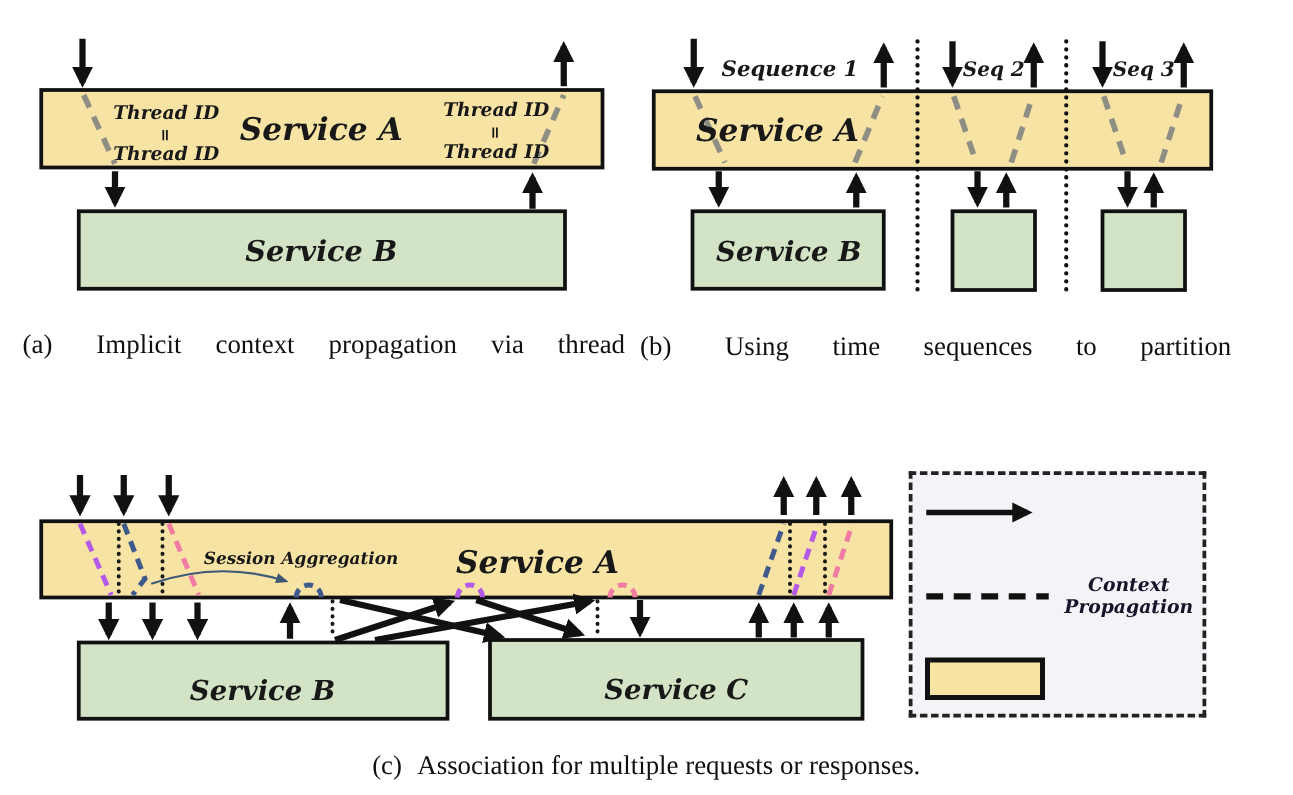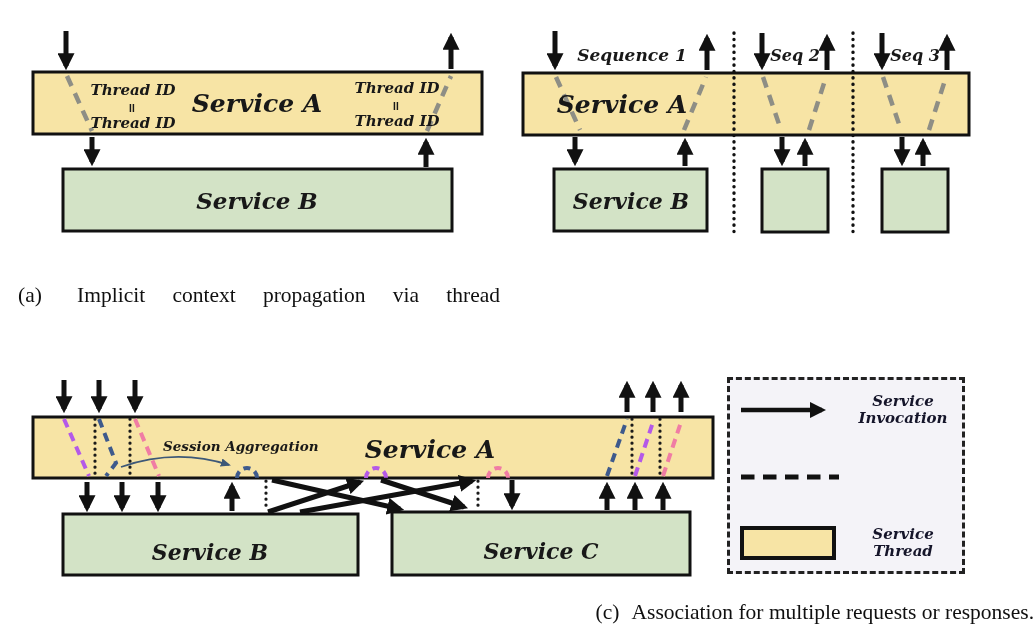--- a/index.html
+++ b/index.html
@@ -3,21 +3,21 @@
 <meta charset="utf-8">
 <style>
   html,body{margin:0;padding:0;background:#ffffff;}
   #page{position:relative;width:1034px;height:636px;background:#ffffff;overflow:hidden;
         font-family:"Liberation Serif",serif;}
   .panel{position:absolute;}
   svg text{font-family:"DejaVu Serif",serif;font-weight:bold;font-style:italic;fill:#181818;}
   .cap{position:absolute;font-family:"Liberation Serif",serif;font-size:21.5px;color:#101010;line-height:1.42;}
   .cap-just{text-align:justify;text-align-last:justify;}
   .cap .tag{margin-right:8px;}
-  #caption-c{left:0;right:0;top:597px;text-align:right;}
+  #caption-c{left:0;right:0;top:597px;text-align:center;}
   .legend{position:absolute;left:727px;top:377px;width:238px;height:197px;box-sizing:border-box;
           border:3px dashed #222222;background:#f4f3f8;padding:8px 6px 6px 8px;
           display:flex;flex-direction:column;justify-content:space-between;}
   .lrow{display:flex;align-items:center;height:44px;}
   .lsym{width:112px;flex:0 0 112px;display:flex;align-items:center;}
   .llab{flex:1;text-align:center;font-family:"DejaVu Serif",serif;font-weight:bold;font-style:italic;
         font-size:15px;line-height:1.12;color:#15152a;}
 </style>
 </head>
 <body>
@@ -92,27 +92,31 @@
       <line x1="373" y1="77" x2="391" y2="130"></line>
       <line x1="419" y1="130" x2="436" y2="77"></line>
     </g>
     <text x="122" y="61" font-size="17" text-anchor="middle">Sequence 1</text>
     <text x="285" y="61" font-size="16" text-anchor="middle">Seq 2</text>
     <text x="405" y="61" font-size="16" text-anchor="middle">Seq 3</text>
     <text x="112" y="113" font-size="25" text-anchor="middle">Service A</text>
     <text x="121" y="209" font-size="22" text-anchor="middle">Service B</text>
   </svg>
 
-  <div class="cap" style="left:18px;top:280px;width:482px">
+  <div class="cap" style="left:18px;top:260px;width:482px">
     <div class="cap-just">
       <span class="tag">(a)</span>
       <span>Implicit context propagation via thread</span>
     </div>
   </div>
   <div class="cap" style="left:512px;top:262px;width:473px">
+    <div class="cap-just">
+      <span class="tag">(b)</span>
+      <span>Using time sequences to partition</span>
+    </div>
   </div>
 
   <svg class="panel" style="left:0;top:360px" width="722" height="232" viewBox="0 0 722 232">
     <defs>
       <marker id="ahC" viewBox="0 0 10 10" refX="7.5" refY="5" markerWidth="3.4" markerHeight="3.4" orient="auto-start-reverse">
         <path d="M0 0 L10 5 L0 10 z" fill="#111"></path>
       </marker>
       <marker id="ahS" viewBox="0 0 10 10" refX="8" refY="5" markerWidth="6" markerHeight="6" orient="auto-start-reverse">
         <path d="M0 1 L10 5 L0 9 z" fill="#3d5877"></path>
       </marker>
@@ -171,36 +175,35 @@
       <div class="lsym">
         <svg width="105" height="22" viewBox="0 0 105 22">
           <defs>
             <marker id="ahL" viewBox="0 0 10 10" refX="7.5" refY="5" markerWidth="3.6" markerHeight="3.6" orient="auto">
               <path d="M0 0 L10 5 L0 10 z" fill="#111"></path>
             </marker>
           </defs>
           <line x1="3" y1="11" x2="84" y2="11" stroke="#111" stroke-width="4.5" marker-end="url(#ahL)"></line>
         </svg>
       </div>
-      <div class="llab">Service Invocation</div>
     </div>
     <div class="lrow">
       <div class="lsym">
         <svg width="105" height="22" viewBox="0 0 105 22">
           <line x1="3" y1="11" x2="101" y2="11" stroke="#111" stroke-width="5" stroke-dasharray="13.5 8.5"></line>
         </svg>
       </div>
+      <div class="llab">Context Propagation</div>
     </div>
     <div class="lrow">
       <div class="lsym">
         <svg width="105" height="38" viewBox="0 0 105 38">
           <rect x="4" y="4" width="92" height="30" fill="#f7e4a5" stroke="#111" stroke-width="4"></rect>
         </svg>
       </div>
-      <div class="llab">Service Thread</div>
     </div>
   </div>
 
   <div class="cap" id="caption-c">
     <span class="tag">(c)</span>
     <span>Association for multiple requests or responses.</span>
   </div>
 
 </div>
 

